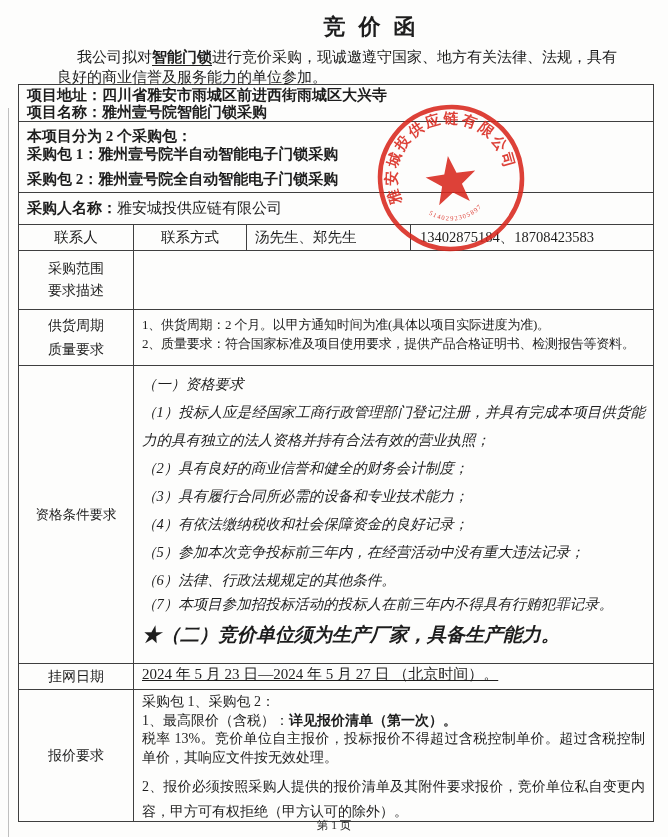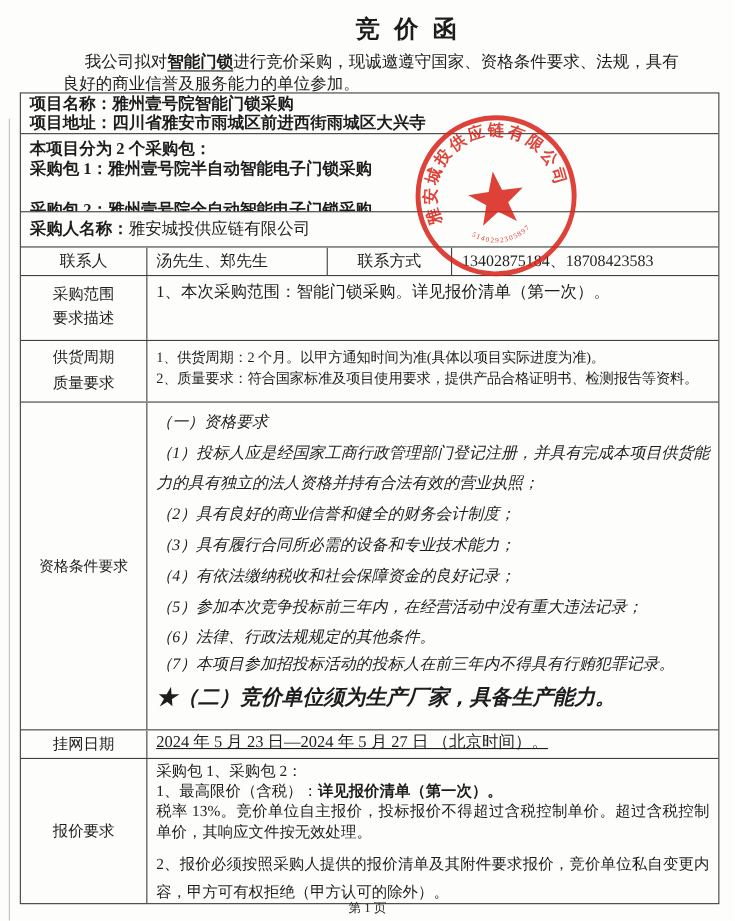--- a/index.html
+++ b/index.html
@@ -40,21 +40,21 @@
     display:flex; flex-direction:column;
     align-items:center; justify-content:center;
     font-size:14px; text-align:center;
   }
   .content-cell { flex:1; padding:4px 8px; font-size:14.5px; }
 
   .r1 { height:36px; }
   .r1 .full { padding:2px 8px; font-size:15px; font-weight:bold; line-height:17px; }
   .r2 { height:71px; }
   .r2 .full { padding:5px 8px; font-size:15px; font-weight:bold; line-height:18px; }
-  .r2 .pkg2 { margin-top:19px; }
+  .r2 .pkg2 { margin-top:7px; }
   .r3 { height:32px; }
   .r3 .full { display:flex; align-items:center; padding:0 8px; font-size:15px; }
   .r3 .lbl { font-weight:bold; }
   .r4 { height:26px; }
   .r4 .c { display:flex; align-items:center; font-size:14.5px; }
   .r4 .c1 { flex:0 0 115px; justify-content:center; border-right:1px solid #3f3f3f; }
   .r4 .c2 { flex:0 0 164px; padding:0 8px; border-right:1px solid #3f3f3f; }
   .r4 .c3 { flex:0 0 113px; justify-content:center; border-right:1px solid #3f3f3f; }
   .r4 .c4 { flex:1; padding:0 9px; }
   .r5 { height:59px; }
@@ -98,61 +98,60 @@
   .stamp .serial-text { fill:#d9261c; font-size:6.5px; letter-spacing:1.2px; }
 </style>
 </head>
 <body>
 
 <div class="page">
 
   <div class="title">竞价函</div>
 
   <div class="intro">
-    <div class="l1"><span>我公司拟对</span><span class="hl">智能门锁</span><span>进行竞价采购，现诚邀遵守国家、资格条件要求、法规，具有</span></div>
+    <div class="l1"><span>我公司拟对</span><span class="hl">智能门锁</span><span>进行竞价采购，现诚邀遵守国家、地方有关法律、法规，具有</span></div>
     <div class="l2">良好的商业信誉及服务能力的单位参加。</div>
   </div>
 
   <div class="doc-table">
 
     <div class="row r1">
       <div class="cell full">
+        <div>项目地址：四川省雅安市雨城区前进西街雨城区大兴寺</div>
         <div>项目名称：雅州壹号院智能门锁采购</div>
-        <div>项目地址：四川省雅安市雨城区前进西街雨城区大兴寺</div>
       </div>
     </div>
 
     <div class="row r2">
       <div class="cell full">
         <div>本项目分为 2 个采购包：</div>
         <div>采购包 1：雅州壹号院半自动智能电子门锁采购</div>
         <div class="pkg2">采购包 2：雅州壹号院全自动智能电子门锁采购</div>
       </div>
     </div>
 
     <div class="row r3">
       <div class="cell full">
         <span class="lbl">采购人名称：</span>
         <span>雅安城投供应链有限公司</span>
       </div>
     </div>
 
     <div class="row r4">
       <div class="cell c c1">联系人</div>
+      <div class="cell c c3">联系方式</div>
       <div class="cell c c2">汤先生、郑先生</div>
-      <div class="cell c c3">联系方式</div>
       <div class="cell c c4">13402875184、18708423583</div>
     </div>
 
     <div class="row r5">
       <div class="cell label-cell">
         <div>采购范围</div>
         <div>要求描述</div>
       </div>
-      <div class="cell content-cell">1、本次采购范围：智能门锁采购。详见报价清单（第一次）。</div>
     </div>
 
     <div class="row r6">
       <div class="cell label-cell">
         <div>供货周期</div>
         <div>质量要求</div>
       </div>
       <div class="cell content-cell">
         <div>1、供货周期：2 个月。以甲方通知时间为准(具体以项目实际进度为准)。</div>
         <div>2、质量要求：符合国家标准及项目使用要求，提供产品合格证明书、检测报告等资料。</div>

